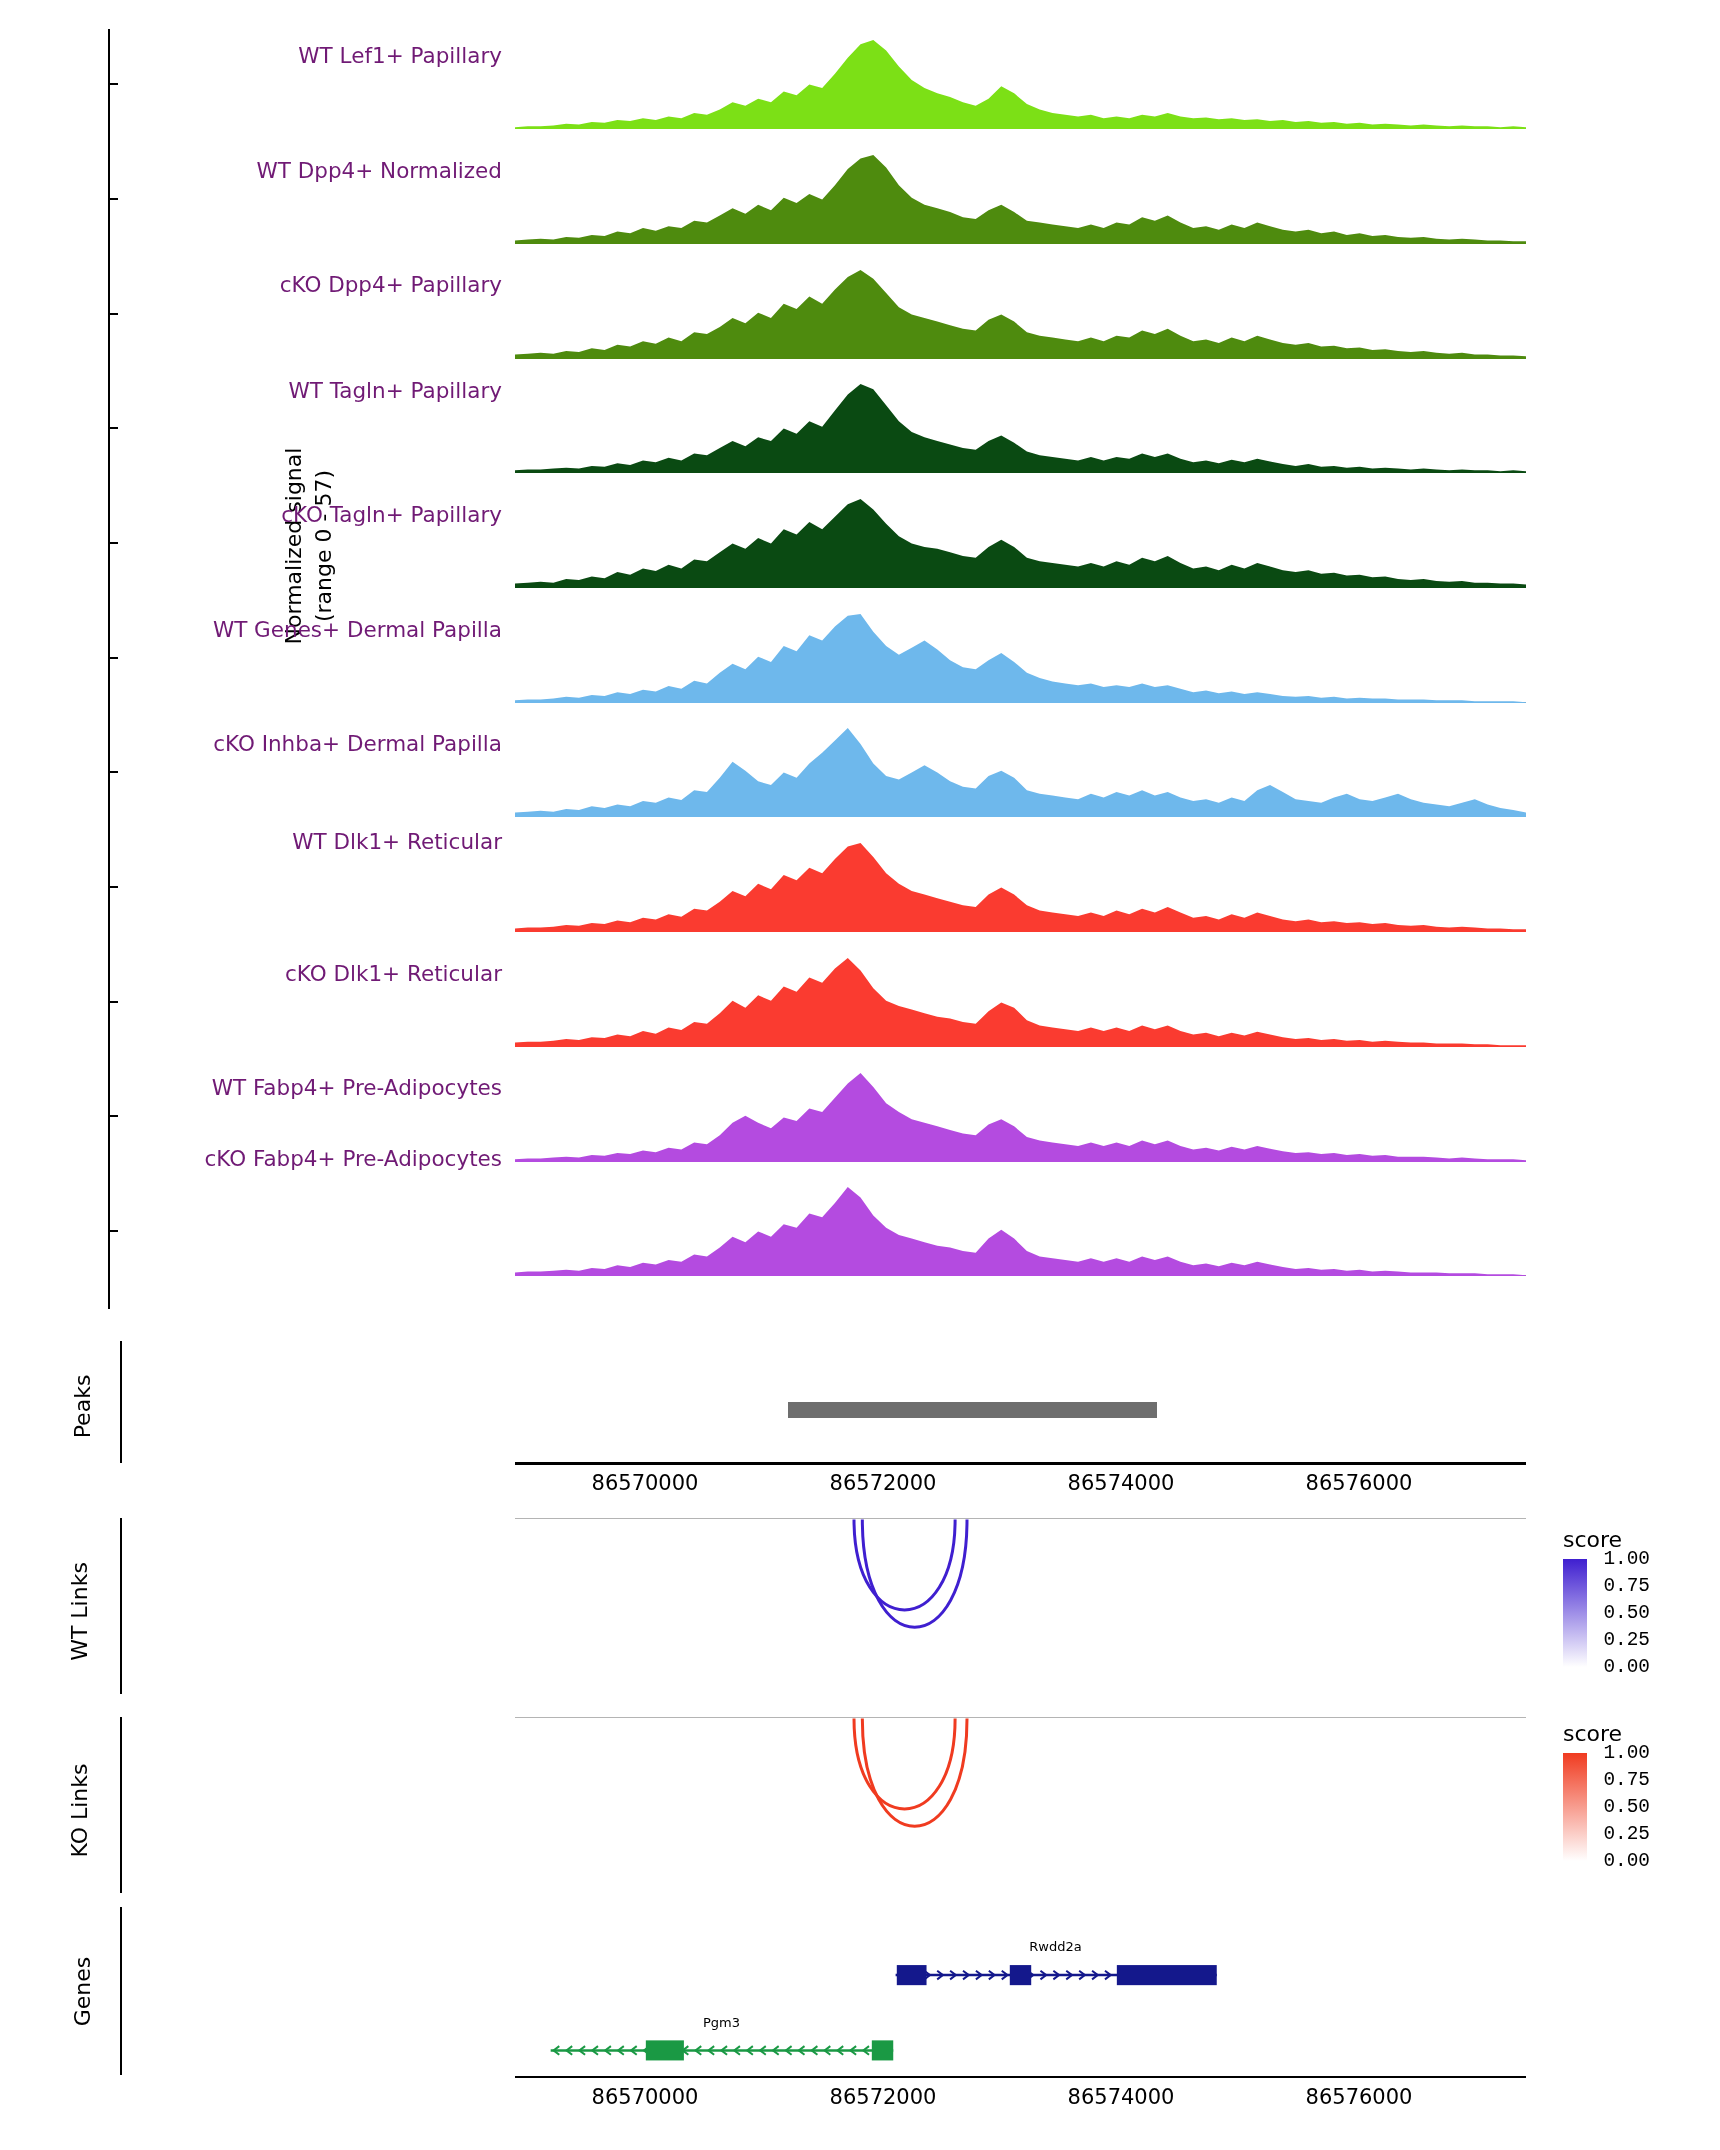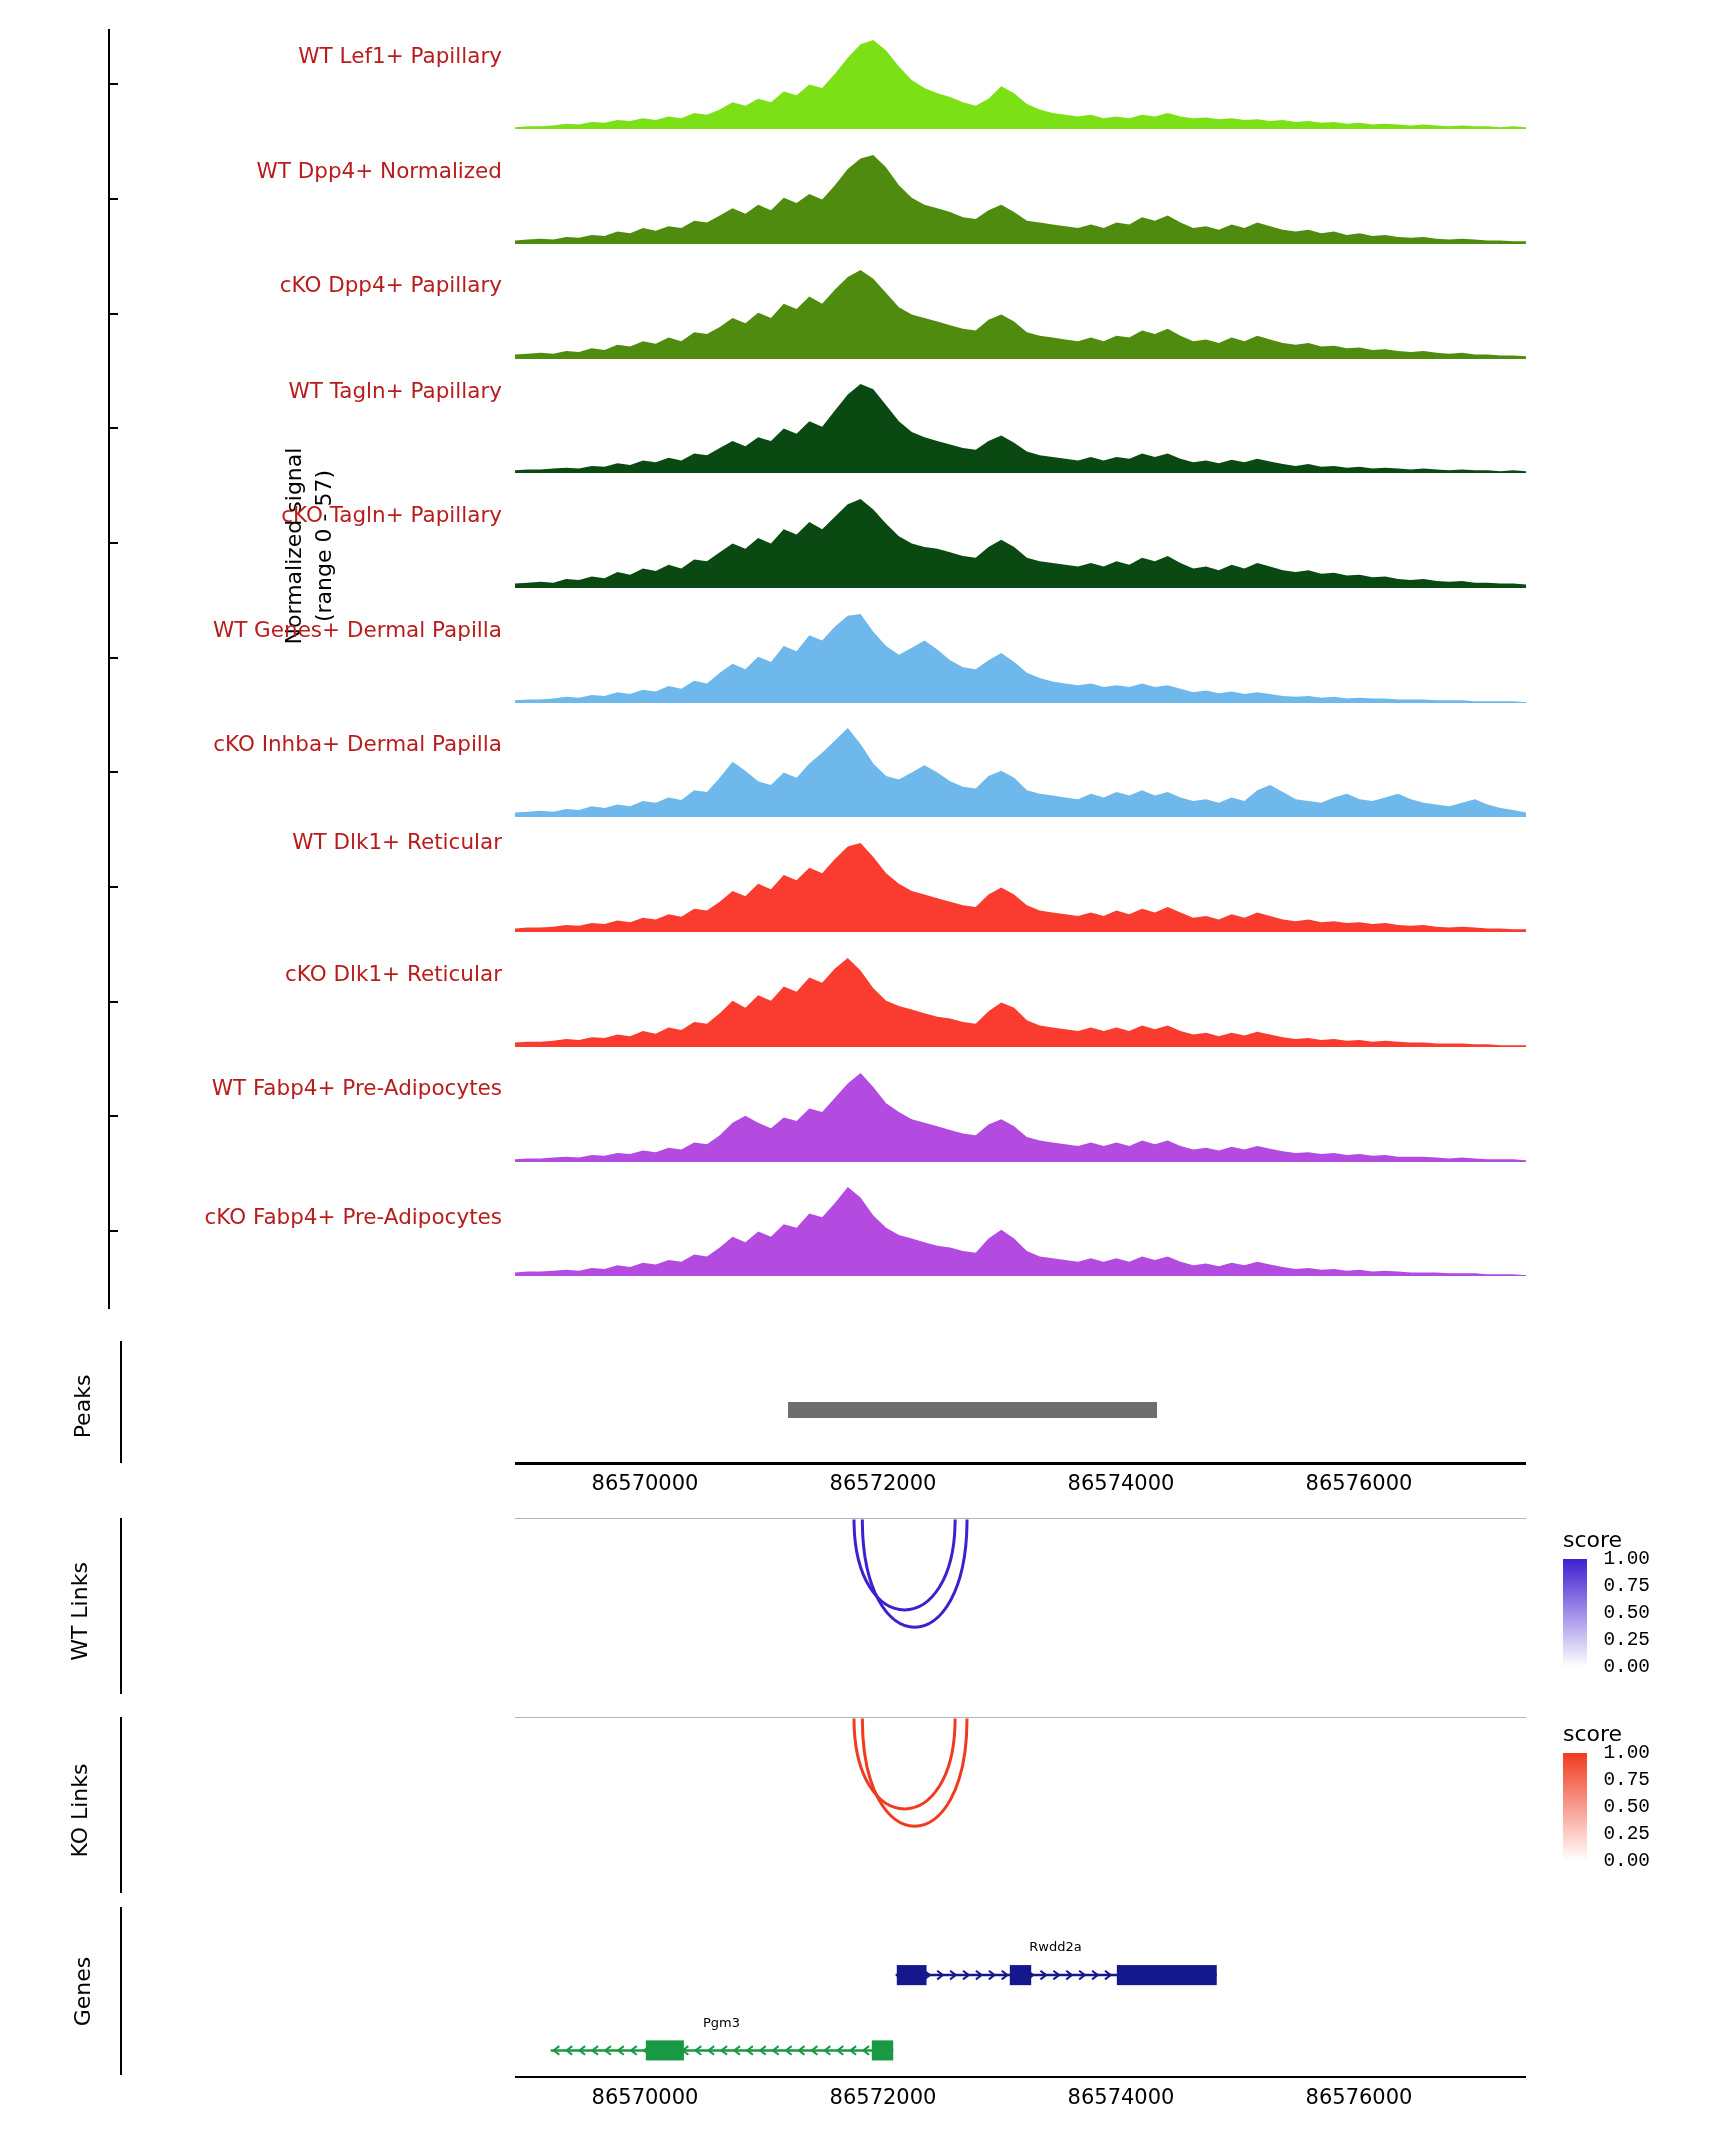--- a/index.html
+++ b/index.html
@@ -78,21 +78,21 @@
     bottom: 0;
     width: 100%;
     height: 100%;
     display: block;
   }
   .track-label {
     position: absolute;
     right: 0;
     text-align: right;
     font-size: 21.5px;
-    color: #b91c1c;
+    color: #701a75;
     white-space: nowrap;
   }
 
   
   .peak-bar {
     position: absolute;
     background: #6e6e6e;
     height: 16px;
   }
 
@@ -281,21 +281,21 @@
       </div>
       <div class="tick" style="left: 108px; top: 1001px;"></div>
       <div class="track-label" style="left: 86px; width: 416px; top: 1075px;">WT Fabp4+ Pre-Adipocytes</div>
       <div class="track" style="top: 1070px; height: 92px;">
         <div class="baseline"></div>
         <svg viewBox="0 0 1410 128" preserveAspectRatio="none">
           <path d="M 0 128 L 0.0 124.3 L 17.8 123.0 L 35.7 123.0 L 53.5 121.8 L 71.4 120.6 L 89.2 121.8 L 107.1 118.1 L 124.9 119.3 L 142.8 115.6 L 160.6 116.8 L 178.5 111.9 L 196.3 114.4 L 214.2 108.2 L 232.0 110.6 L 249.9 100.7 L 267.7 103.2 L 285.6 90.8 L 303.4 73.4 L 321.3 63.5 L 339.1 73.4 L 357.0 80.9 L 374.8 66.0 L 392.7 71.0 L 410.5 53.6 L 428.4 58.6 L 446.2 38.7 L 464.1 18.9 L 481.9 4.0 L 499.7 23.8 L 517.6 46.2 L 535.4 58.6 L 553.3 68.5 L 571.1 73.4 L 589.0 78.4 L 606.8 83.4 L 624.7 88.3 L 642.5 90.8 L 660.4 75.9 L 678.2 68.5 L 696.1 78.4 L 713.9 93.3 L 731.8 98.2 L 749.6 100.7 L 767.5 103.2 L 785.3 105.7 L 803.2 100.7 L 821.0 105.7 L 838.9 100.7 L 856.7 105.7 L 874.6 98.2 L 892.4 103.2 L 910.3 98.2 L 928.1 105.7 L 945.9 110.6 L 963.8 108.2 L 981.6 111.9 L 999.5 106.9 L 1017.3 110.6 L 1035.2 105.7 L 1053.0 109.4 L 1070.9 113.1 L 1088.7 115.6 L 1106.6 114.4 L 1124.4 116.8 L 1142.3 115.6 L 1160.1 118.1 L 1178.0 116.8 L 1195.8 119.3 L 1213.7 118.1 L 1231.5 120.6 L 1249.4 120.6 L 1267.2 120.6 L 1285.1 121.8 L 1302.9 123.0 L 1320.8 121.8 L 1338.6 123.0 L 1356.5 124.3 L 1374.3 124.3 L 1392.2 124.3 L 1410.0 125.5 L 1410 128 Z" fill="#B44BE0" stroke="none"></path>
         </svg>
       </div>
       <div class="tick" style="left: 108px; top: 1115px;"></div>
-      <div class="track-label" style="left: 86px; width: 416px; top: 1204px;">cKO Fabp4+ Pre-Adipocytes</div>
+      <div class="track-label" style="left: 86px; width: 416px; top: 1146px;">cKO Fabp4+ Pre-Adipocytes</div>
       <div class="track" style="top: 1184px; height: 92px;">
         <div class="baseline"></div>
         <svg viewBox="0 0 1410 128" preserveAspectRatio="none">
           <path d="M 0 128 L 0.0 123.0 L 17.8 121.8 L 35.7 121.8 L 53.5 120.6 L 71.4 119.3 L 89.2 120.6 L 107.1 116.8 L 124.9 118.1 L 142.8 113.1 L 160.6 115.6 L 178.5 109.4 L 196.3 111.9 L 214.2 105.7 L 232.0 108.2 L 249.9 98.2 L 267.7 100.7 L 285.6 88.3 L 303.4 73.4 L 321.3 80.9 L 339.1 66.0 L 357.0 73.4 L 374.8 56.1 L 392.7 61.0 L 410.5 41.2 L 428.4 46.2 L 446.2 26.3 L 464.1 4.0 L 481.9 18.9 L 499.7 43.7 L 517.6 61.0 L 535.4 71.0 L 553.3 75.9 L 571.1 80.9 L 589.0 85.8 L 606.8 88.3 L 624.7 93.3 L 642.5 95.8 L 660.4 75.9 L 678.2 63.5 L 696.1 75.9 L 713.9 93.3 L 731.8 100.7 L 749.6 103.2 L 767.5 105.7 L 785.3 108.2 L 803.2 103.2 L 821.0 108.2 L 838.9 103.2 L 856.7 108.2 L 874.6 100.7 L 892.4 105.7 L 910.3 100.7 L 928.1 108.2 L 945.9 113.1 L 963.8 110.6 L 981.6 114.4 L 999.5 109.4 L 1017.3 113.1 L 1035.2 108.2 L 1053.0 111.9 L 1070.9 115.6 L 1088.7 118.1 L 1106.6 116.8 L 1124.4 119.3 L 1142.3 118.1 L 1160.1 120.6 L 1178.0 119.3 L 1195.8 121.8 L 1213.7 120.6 L 1231.5 121.8 L 1249.4 123.0 L 1267.2 123.0 L 1285.1 123.0 L 1302.9 124.3 L 1320.8 124.3 L 1338.6 124.3 L 1356.5 125.5 L 1374.3 125.5 L 1392.2 125.5 L 1410.0 126.8 L 1410 128 Z" fill="#B44BE0" stroke="none"></path>
         </svg>
       </div>
       <div class="tick" style="left: 108px; top: 1230px;"></div>
     </div>
 
   <div id="peaks">

